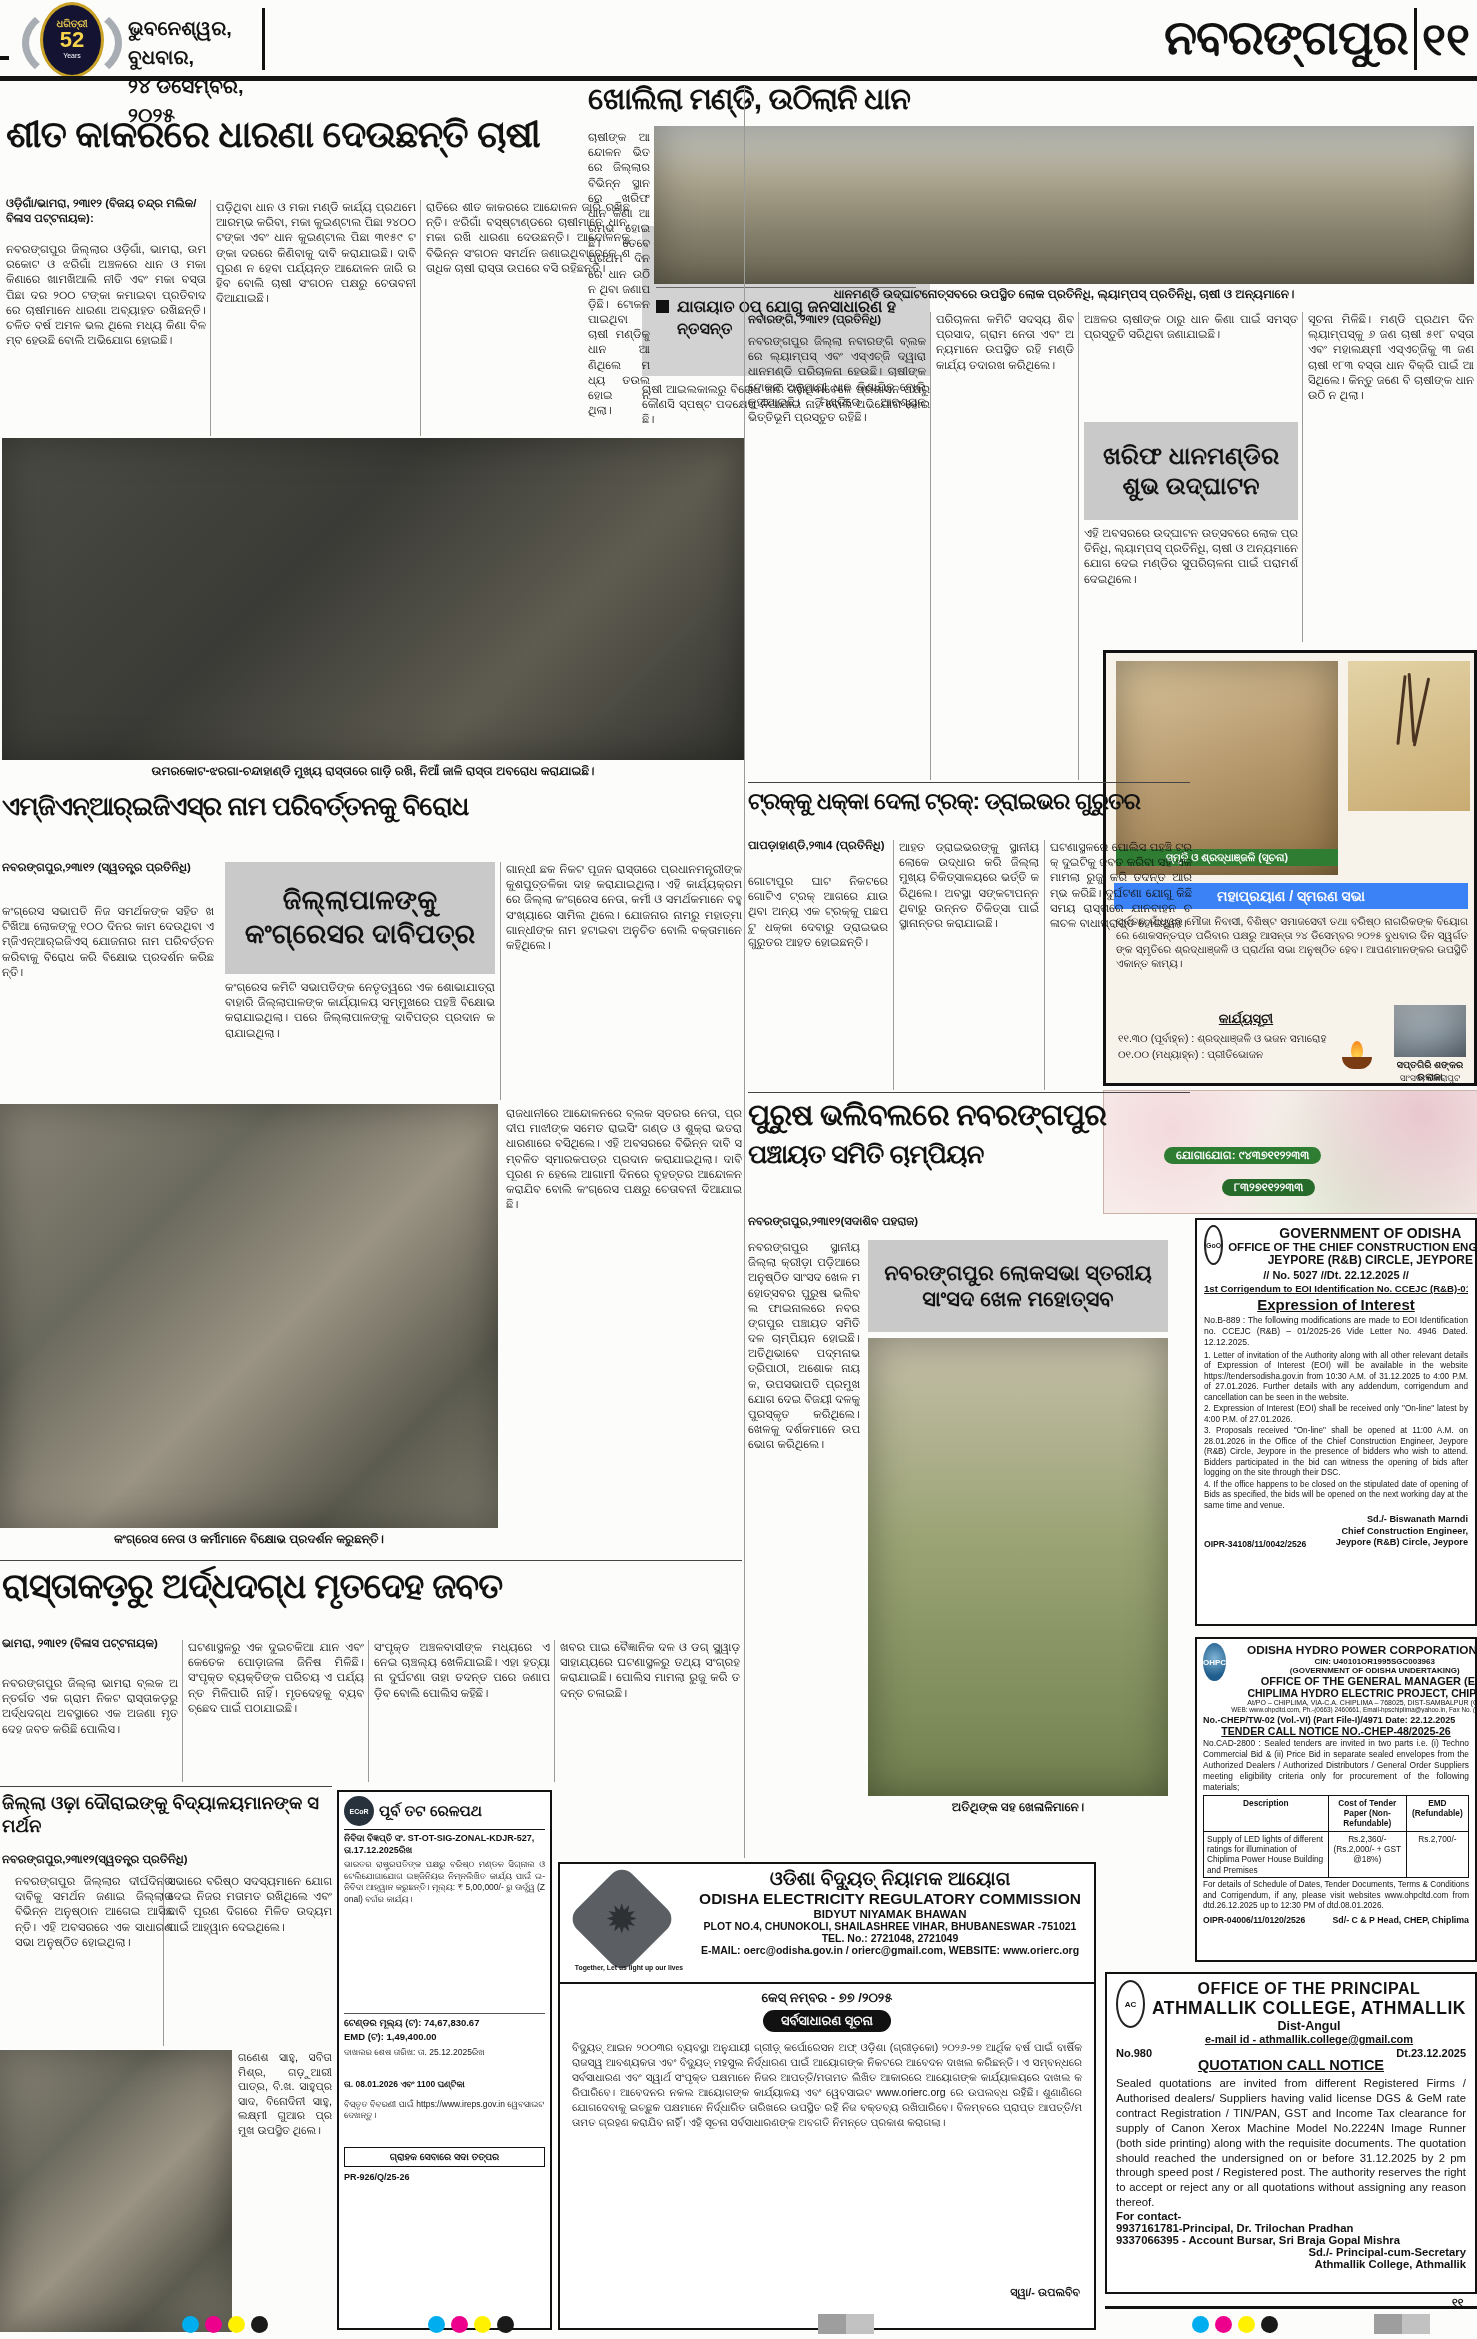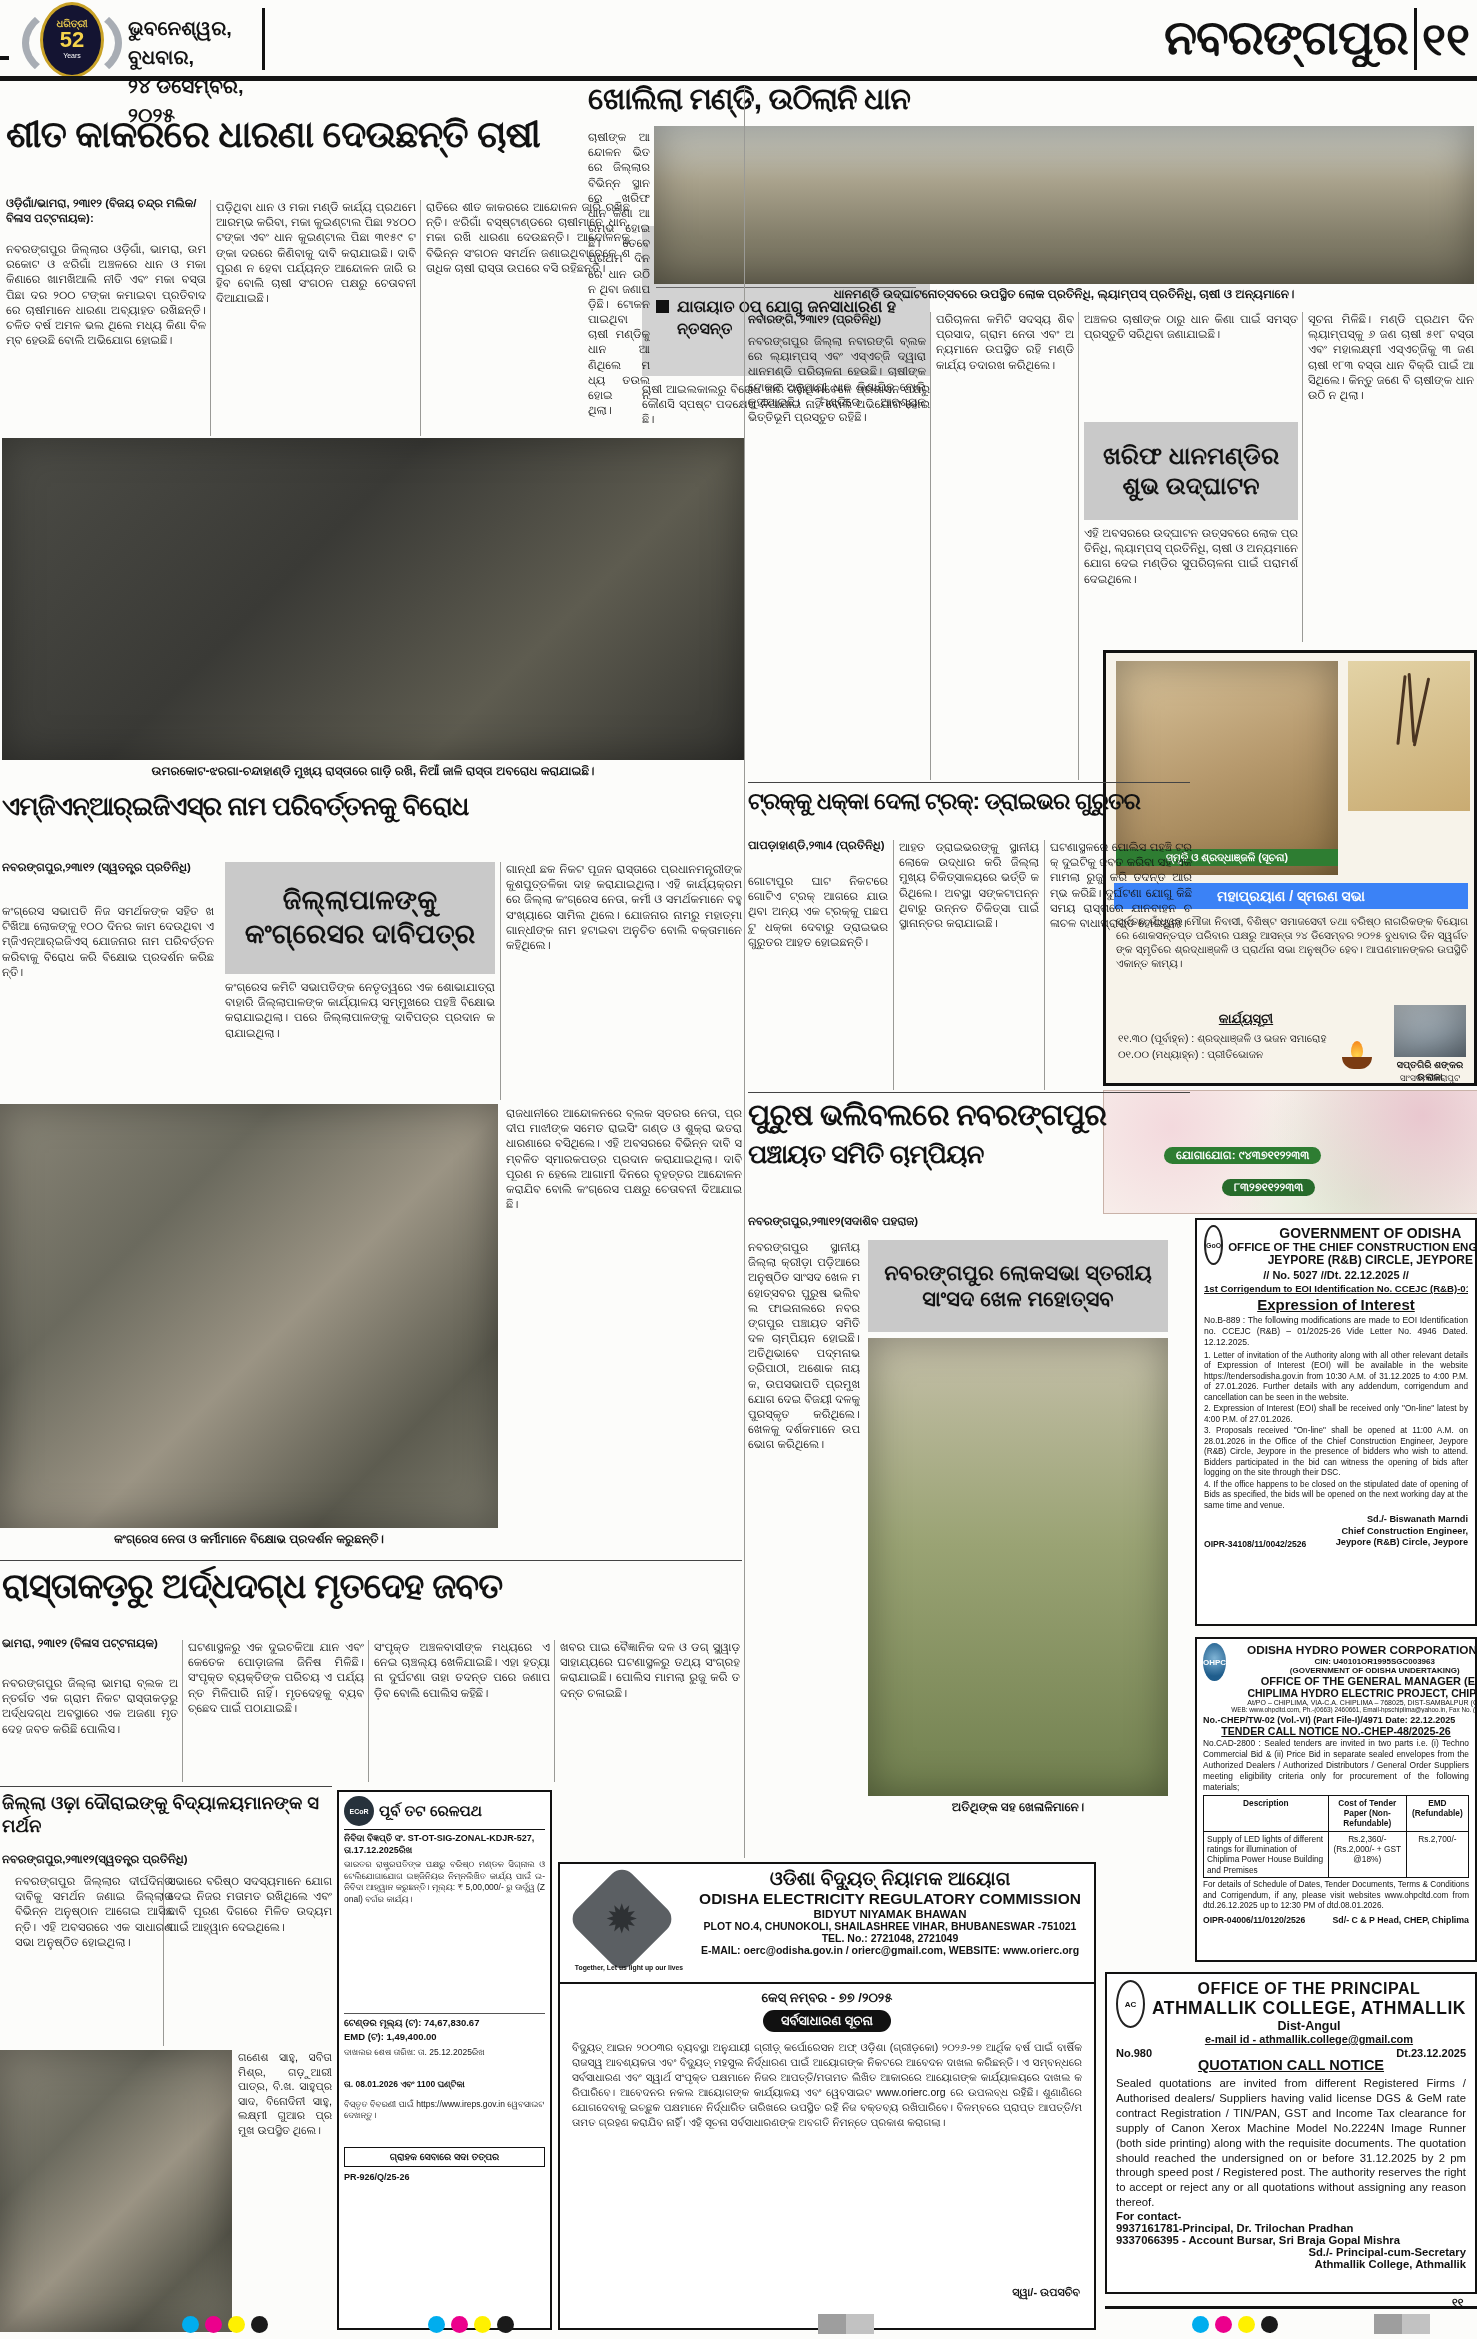--- a/index.html
+++ b/index.html
@@ -250,21 +250,21 @@
         <div class="b" style="font-size:15.5px;white-space:nowrap;overflow:hidden;">ODISHA ELECTRICITY REGULATORY COMMISSION</div>
         <div class="b" style="font-size:11.5px;">BIDYUT NIYAMAK BHAWAN</div>
         <div class="b" style="font-size:10.5px;">PLOT NO.4, CHUNOKOLI, SHAILASHREE VIHAR, BHUBANESWAR -751021</div>
         <div class="b" style="font-size:10.5px;">TEL. No.: 2721048, 2721049</div>
         <div class="b" style="font-size:10.5px;">E-MAIL: oerc@odisha.gov.in / orierc@gmail.com, WEBSITE: www.orierc.org</div>
       </div>
     </div>
     <div class="ctr b" style="font-size:13px;margin-top:6px;">କେସ୍ ନମ୍ବର - ୭୭ /୨୦୨୫</div>
     <div class="ctr" style="margin-top:4px;"><span class="badge-pill" style="font-size:13px;">ସର୍ବସାଧାରଣ ସୂଚନା</span></div>
     <div class="just" style="font-size:10.5px;line-height:1.42;padding:8px 12px;word-break:break-all;height:238px;overflow:hidden;">ବିଦ୍ୟୁତ୍ ଆଇନ ୨୦୦୩ର ବ୍ୟବସ୍ଥା ଅନୁଯାୟୀ ଗ୍ରୀଡ଼୍ କର୍ପୋରେସନ ଅଫ୍ ଓଡ଼ିଶା (ଗ୍ରୀଡ଼କୋ) ୨୦୨୬-୨୭ ଆର୍ଥିକ ବର୍ଷ ପାଇଁ ବାର୍ଷିକ ରାଜସ୍ୱ ଆବଶ୍ୟକତା ଏବଂ ବିଦ୍ୟୁତ୍ ମହସୁଲ ନିର୍ଦ୍ଧାରଣ ପାଇଁ ଆୟୋଗଙ୍କ ନିକଟରେ ଆବେଦନ ଦାଖଲ କରିଛନ୍ତି। ଏ ସମ୍ବନ୍ଧରେ ସର୍ବସାଧାରଣ ଏବଂ ସ୍ୱାର୍ଥ ସଂପୃକ୍ତ ପକ୍ଷମାନେ ନିଜର ଆପତ୍ତି/ମତାମତ ଲିଖିତ ଆକାରରେ ଆୟୋଗଙ୍କ କାର୍ଯ୍ୟାଳୟରେ ଦାଖଲ କରିପାରିବେ। ଆବେଦନର ନକଲ ଆୟୋଗଙ୍କ କାର୍ଯ୍ୟାଳୟ ଏବଂ ୱେବସାଇଟ www.orierc.org ରେ ଉପଲବ୍ଧ ରହିଛି। ଶୁଣାଣିରେ ଯୋଗଦେବାକୁ ଇଚ୍ଛୁକ ପକ୍ଷମାନେ ନିର୍ଦ୍ଧାରିତ ତାରିଖରେ ଉପସ୍ଥିତ ରହି ନିଜ ବକ୍ତବ୍ୟ ରଖିପାରିବେ। ବିଳମ୍ବରେ ପ୍ରାପ୍ତ ଆପତ୍ତି/ମତାମତ ଗ୍ରହଣ କରାଯିବ ନାହିଁ। ଏହି ସୂଚନା ସର୍ବସାଧାରଣଙ୍କ ଅବଗତି ନିମନ୍ତେ ପ୍ରକାଶ କରାଗଲା।</div>
-    <div class="b" style="text-align:right;font-size:11px;padding:0 14px;">ସ୍ୱା/- ଉପସଚିବ</div>
+    <div class="b" style="text-align:right;font-size:11px;padding:0 14px;">ସ୍ୱା/- ଉପଲବିବ</div>
   </div>
 
   <div class="abs notice" style="left:1195px;top:1218px;width:282px;height:408px;padding:5px 7px;">
     <div style="display:flex;gap:5px;align-items:flex-start;">
       <div class="eoi-emblem">GoO</div>
       <div class="ctr" style="flex:1;">
         <div class="b" style="font-size:14px;">GOVERNMENT OF ODISHA</div>
         <div class="b" style="font-size:11.5px;white-space:nowrap;overflow:hidden;">OFFICE OF THE CHIEF CONSTRUCTION ENGINEER</div>
         <div class="b" style="font-size:12px;">JEYPORE (R&amp;B) CIRCLE, JEYPORE</div>
       </div>

